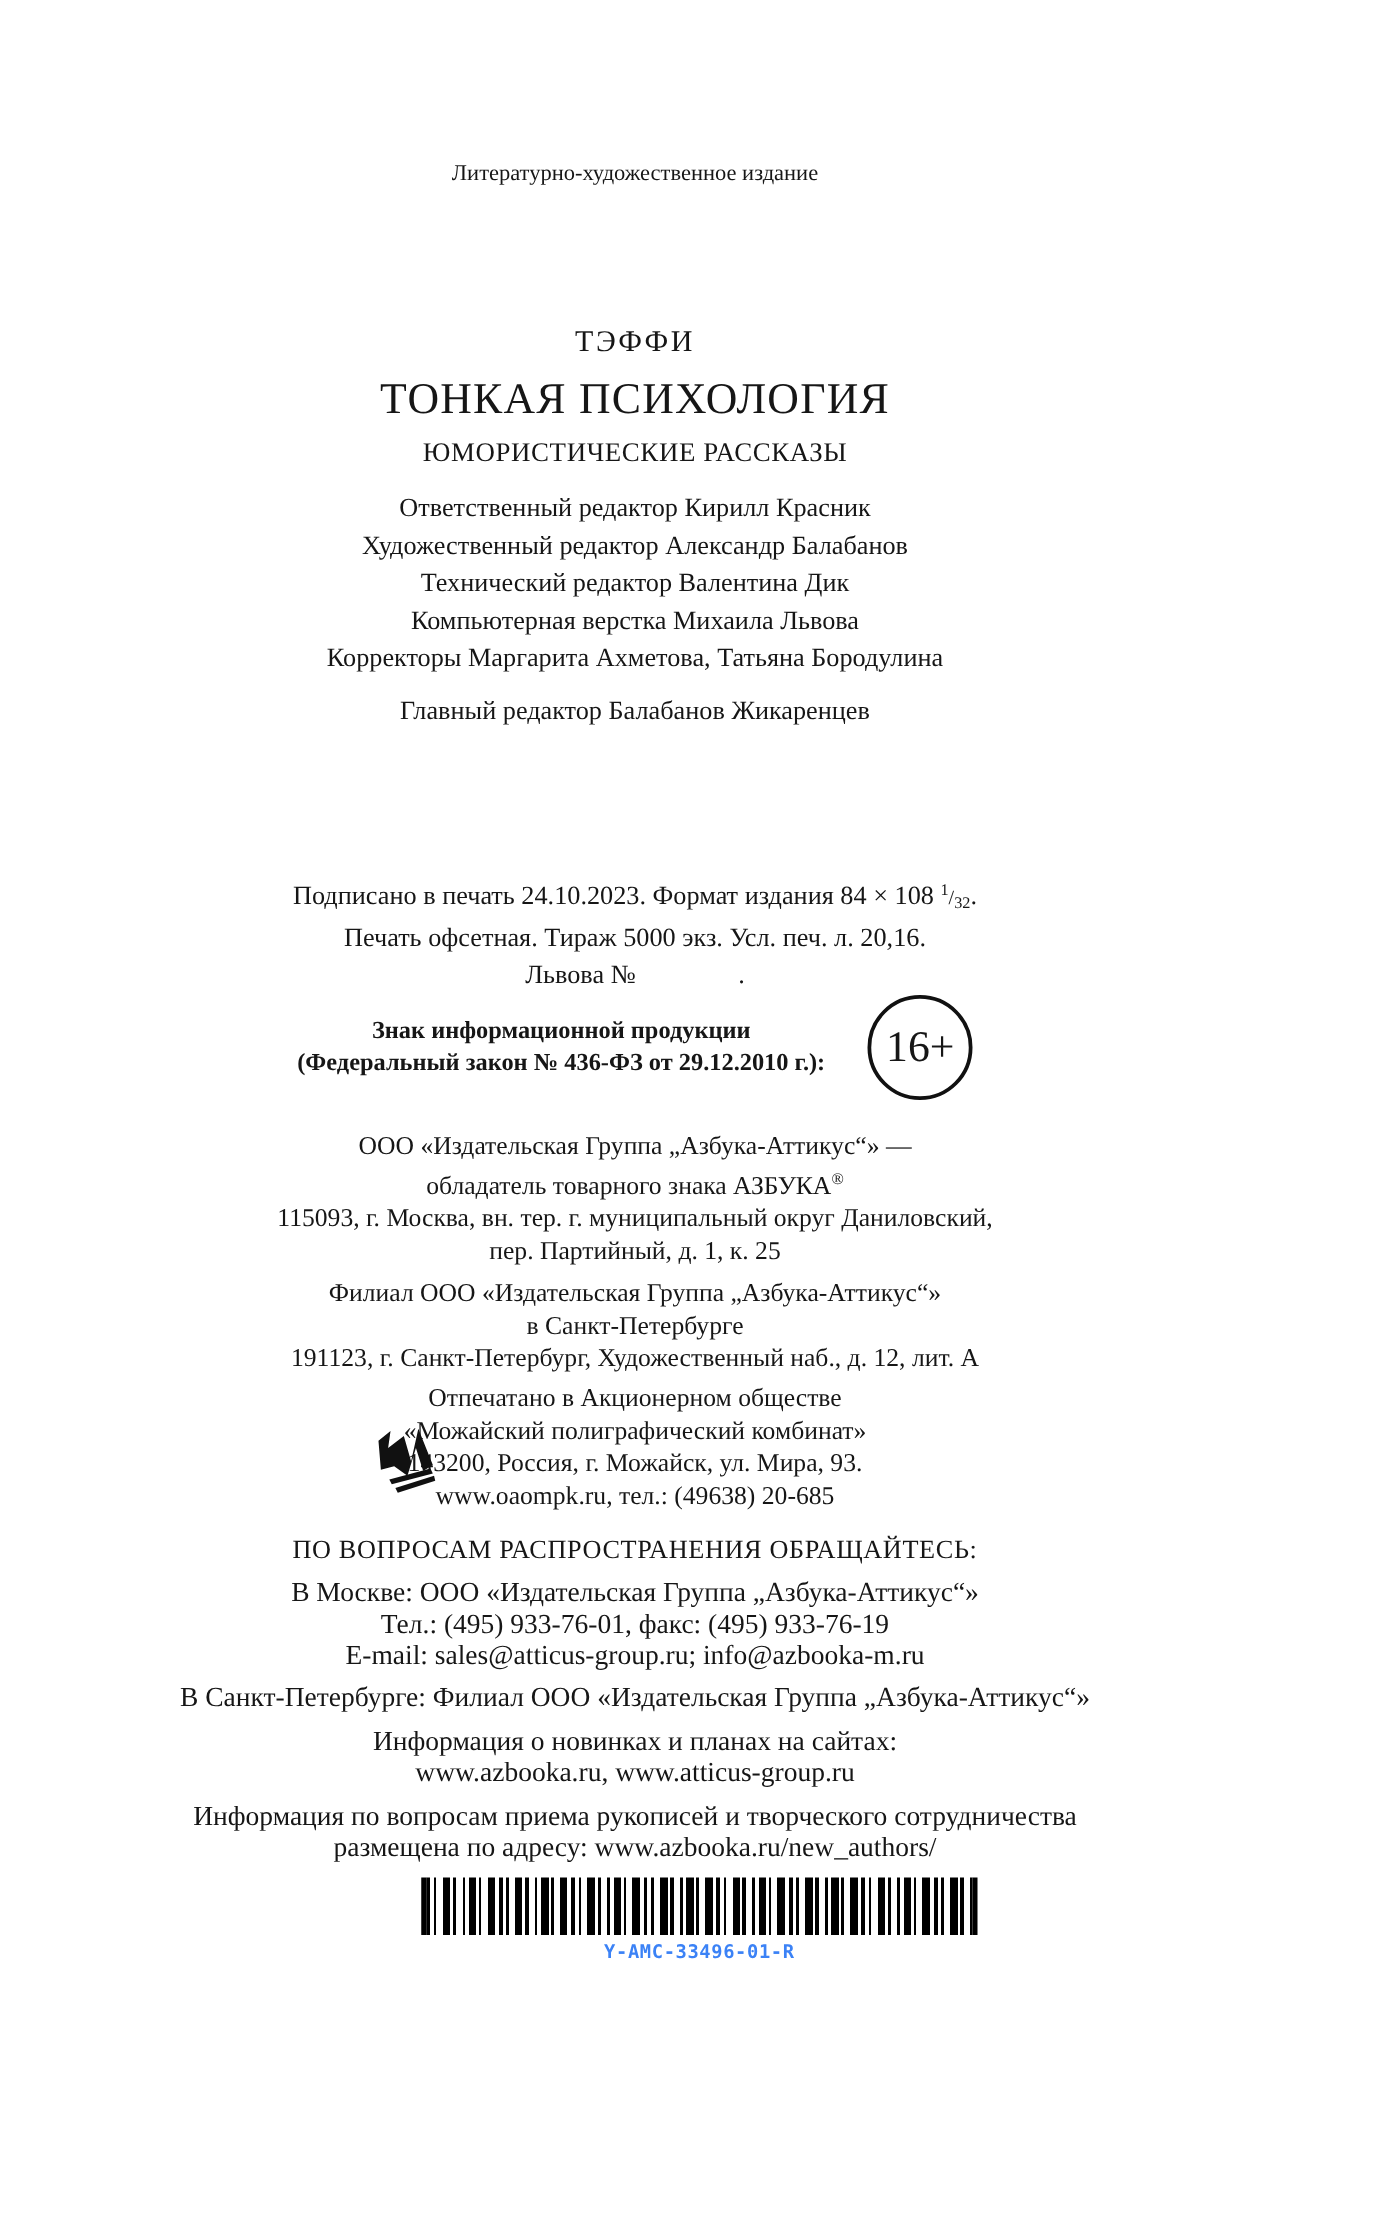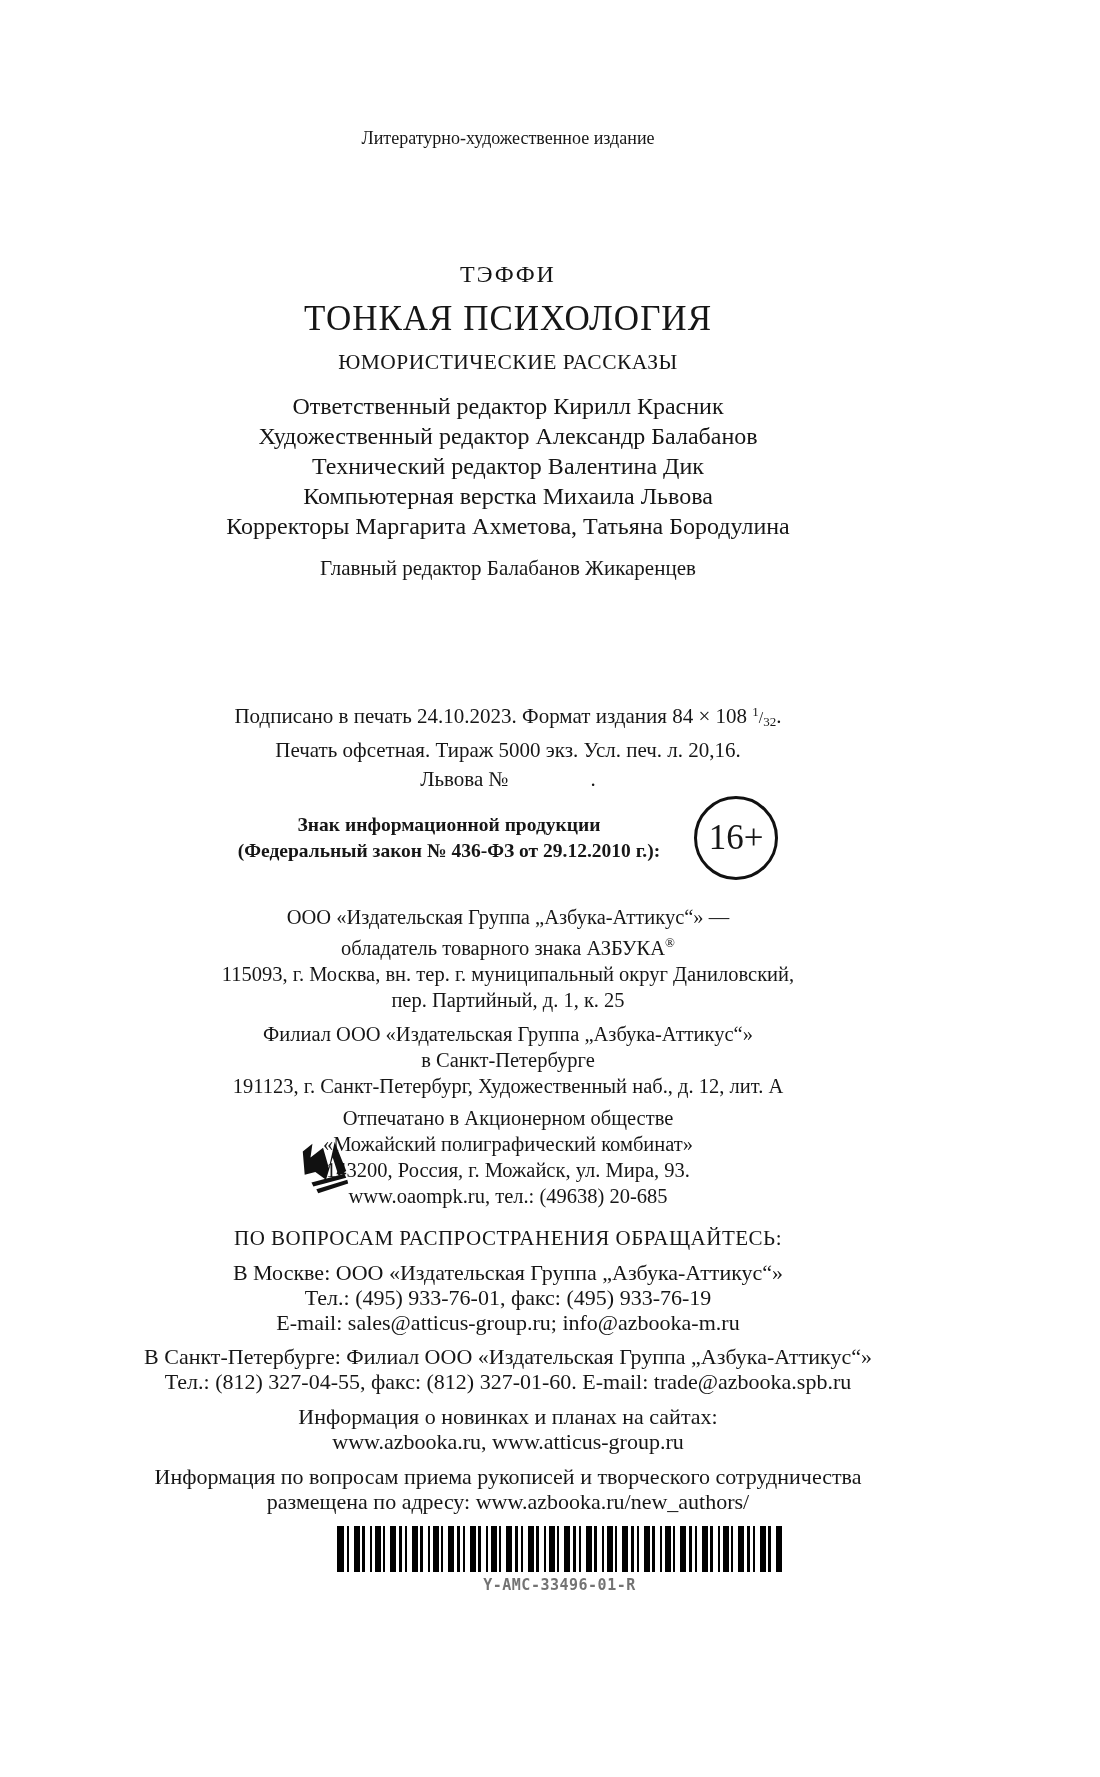--- a/index.html
+++ b/index.html
@@ -9,21 +9,21 @@
     -webkit-font-smoothing:antialiased;
   }
   .page{width:1016px;padding-top:126px;text-align:center;position:relative;}
   .line{white-space:nowrap;}
 
   .edition{font-size:18px;line-height:25px;}
   .author{margin-top:108px;font-size:24px;line-height:30px;letter-spacing:2px;}
   .title{margin-top:10px;font-size:35px;line-height:40px;letter-spacing:1px;}
   .subtitle{margin-top:10px;font-size:21.5px;line-height:26px;letter-spacing:0.5px;}
 
-  .staff{margin-top:16px;font-size:24px;}
+  .staff{margin-top:16px;font-size:21px;}
   .staff .line{line-height:30px;}
   .chief{margin-top:12px;font-size:21px;line-height:30px;}
 
   .imprint{margin-top:114px;font-size:21px;}
   .imprint .line{line-height:29px;}
   .frac-num{font-size:13px;vertical-align:7px;}
   .frac-sep{font-size:16px;}
   .frac-den{font-size:13px;vertical-align:-3px;}
   .order-gap{display:inline-block;width:82px;}
 
@@ -61,21 +61,21 @@
       #000 6px,#000 8px,#fff 8px,#fff 13px,
       #000 13px,#000 19px,#fff 19px,#fff 21px,
       #000 21px,#000 24px,#fff 24px,#fff 29px,
       #000 29px,#000 31px,#fff 31px,#fff 34px,
       #000 34px,#000 40px,#fff 40px,#fff 42px,
       #000 42px,#000 44px,#fff 44px,#fff 49px,
       #000 49px,#000 55px,#fff 55px,#fff 58px);
   }
   .barcode-label{
     margin-top:4px;font-family:"DejaVu Sans Mono",monospace;
-    font-weight:bold;font-size:15px;letter-spacing:0.5px;color:#737373;
+    font-weight:bold;font-size:15px;letter-spacing:0.5px;color:#3b82f6;
   }
 </style>
 </head>
 <body>
 
 <div class="page">
 
   <div class="edition line">Литературно-художественное издание</div>
 
   <div class="author line">ТЭФФИ</div>
@@ -133,21 +133,20 @@
   <div class="dist-heading line">ПО ВОПРОСАМ РАСПРОСТРАНЕНИЯ ОБРАЩАЙТЕСЬ:</div>
 
   <div class="contacts moscow">
     <div class="line">В Москве: ООО «Издательская Группа „Азбука-Аттикус“»</div>
     <div class="line">Тел.: (495) 933-76-01, факс: (495) 933-76-19</div>
     <div class="line">E-mail: sales@atticus-group.ru; info@azbooka-m.ru</div>
   </div>
 
   <div class="contacts spb">
     <div class="line">В Санкт-Петербурге: Филиал ООО «Издательская Группа „Азбука-Аттикус“»</div>
-    <div class="line">Тел.: (812) 327-04-55, факс: (812) 327-01-60. E-mail: trade@azbooka.spb.ru</div>
   </div>
 
   <div class="contacts news">
     <div class="line">Информация о новинках и планах на сайтах:</div>
     <div class="line">www.azbooka.ru, www.atticus-group.ru</div>
   </div>
 
   <div class="contacts manuscripts">
     <div class="line">Информация по вопросам приема рукописей и творческого сотрудничества</div>
     <div class="line">размещена по адресу: www.azbooka.ru/new_authors/</div>

